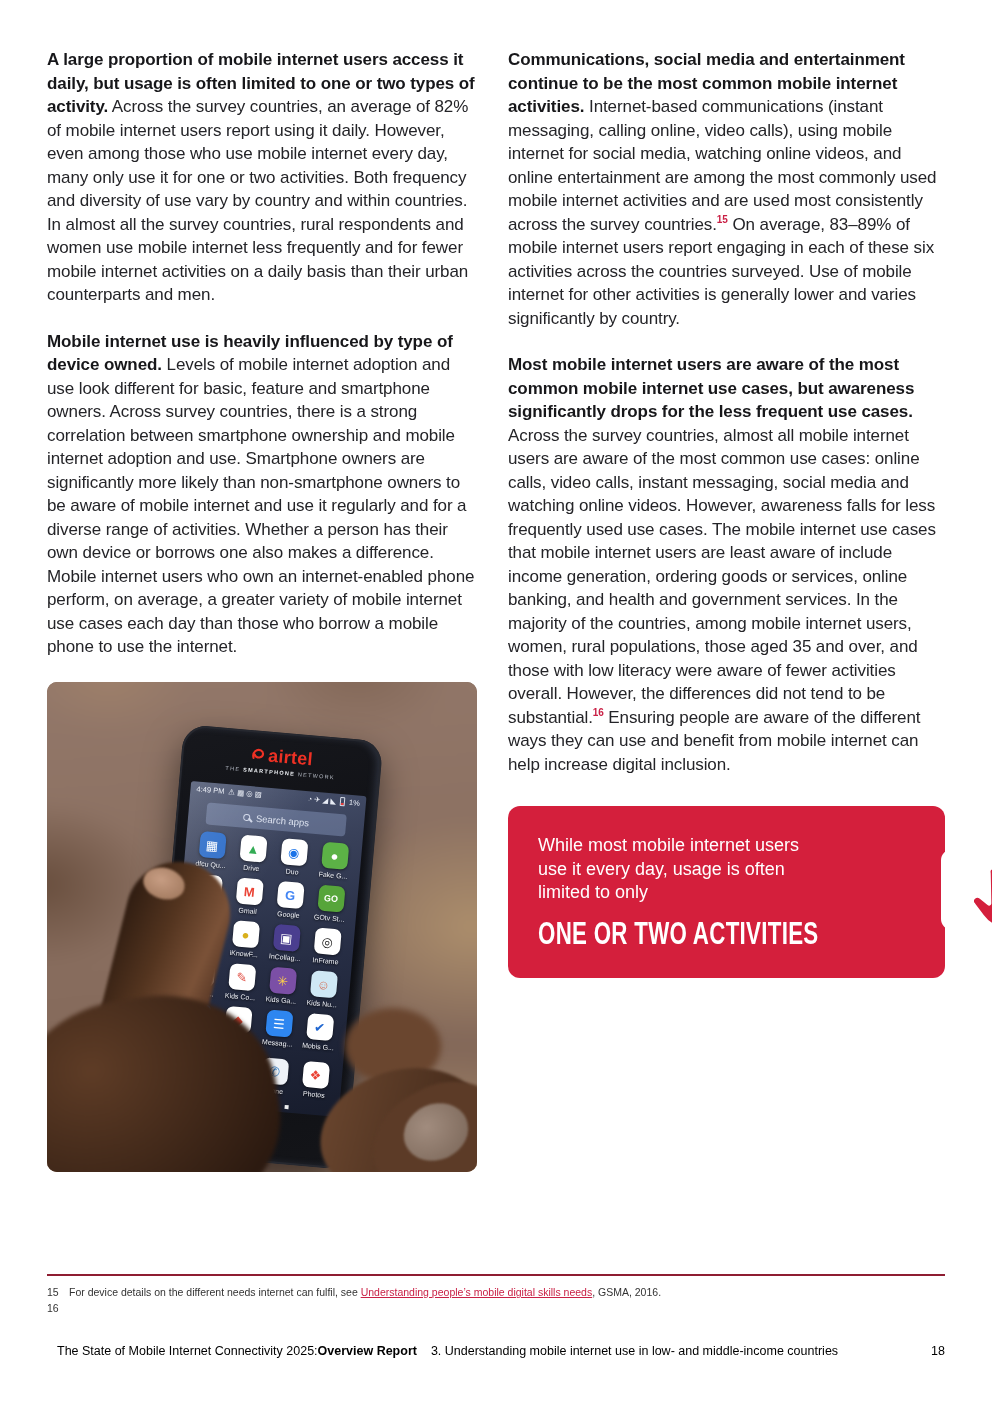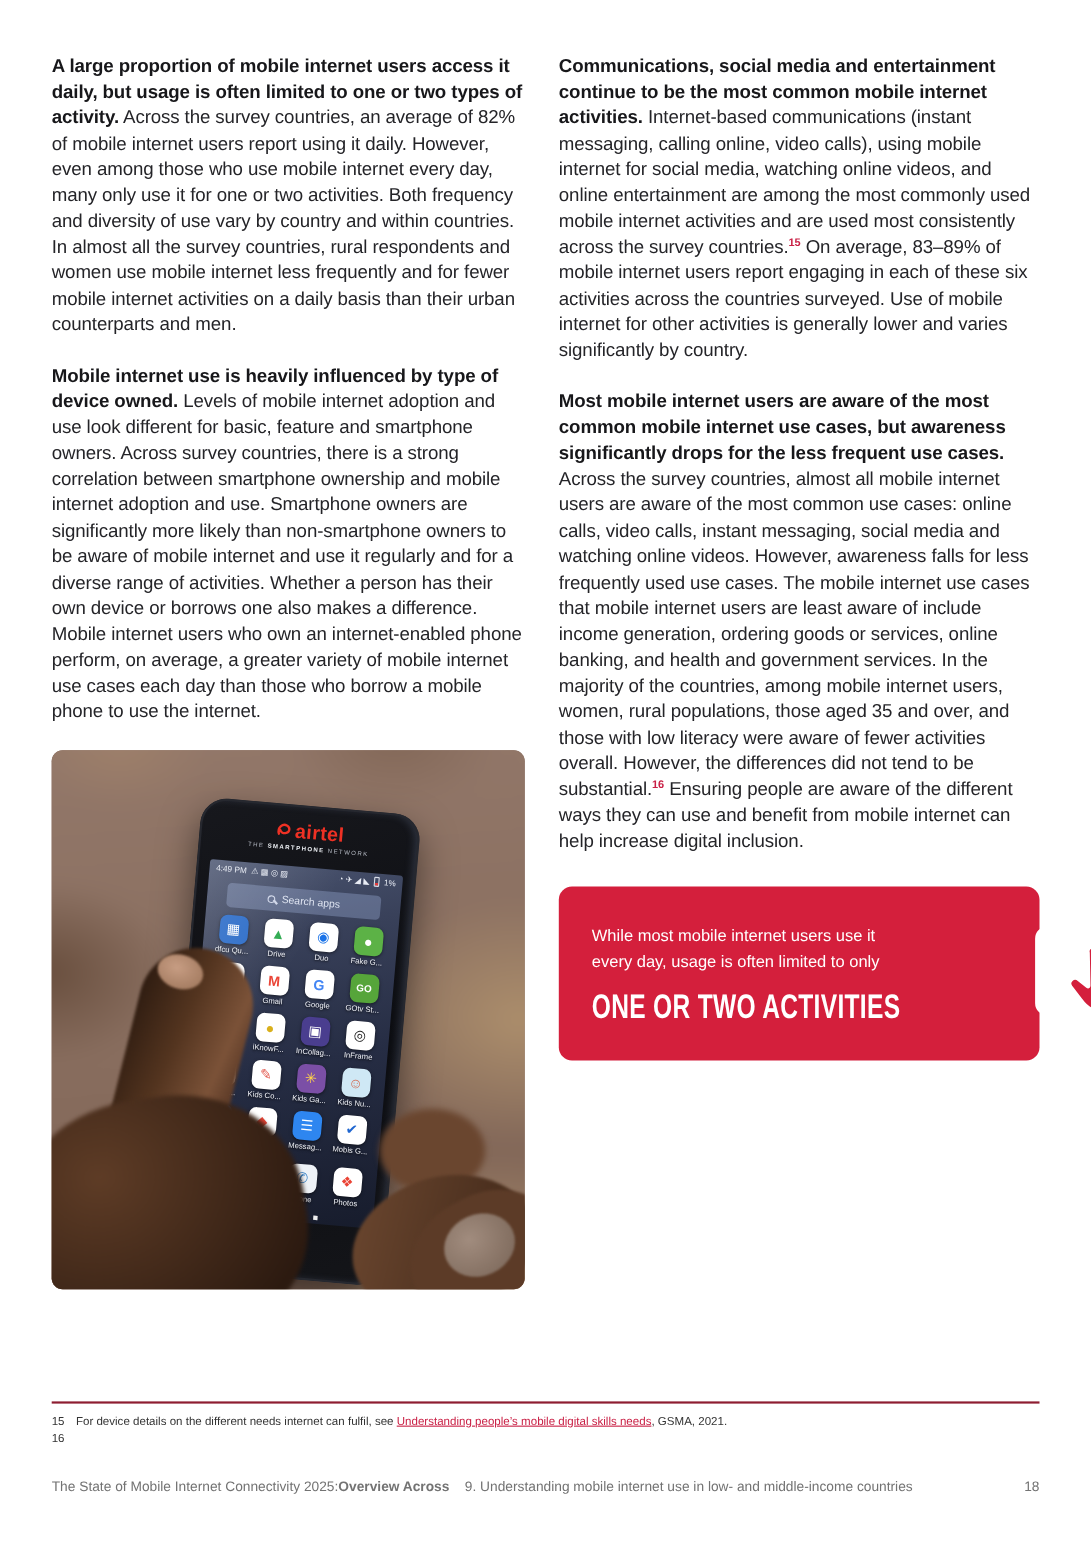--- a/index.html
+++ b/index.html
@@ -71,32 +71,32 @@
   .app-ic{width:26px;height:26px;border-radius:7px;display:flex;align-items:center;justify-content:center;
     font-size:13px;font-weight:bold;box-shadow:0 1px 3px rgba(0,0,0,.5)}
   .app-lb{margin-top:3px;font-size:7px;color:#f2f4fa;text-shadow:0 1px 2px rgba(0,0,0,.85);white-space:nowrap}
   .dock{position:absolute;left:0;right:0;bottom:10px}
   .navbar{position:absolute;left:0;right:0;bottom:1px;display:flex;justify-content:center;gap:30px;
     color:rgba(255,255,255,.92);font-size:8px;line-height:9px}
 
   
   .callout{margin-top:30px;background:var(--red);border-radius:12px;color:#fff;
     padding:28px 26px 26px 30px;display:flex;align-items:center;justify-content:space-between;min-height:158px}
-  .callout-intro{font-size:15px;line-height:23.5px;width:282px}
+  .callout-intro{font-size:18px;line-height:23.5px;width:282px}
   .callout-big{display:inline-block;font-size:31px;font-weight:bold;letter-spacing:.4px;white-space:nowrap;
     transform:scaleX(.72);transform-origin:left center;margin-top:11px}
   .callout-icon{flex:none;margin-left:6px}
 
   
   .fnblock{position:absolute;left:47px;right:47px;top:1274px}
   .fnrule{height:2px;background:var(--rule);margin-bottom:9px}
   .fn{display:flex;gap:9px;font-size:10.5px;line-height:15.5px;color:#333}
   .fn .num{min-width:13px}
   .fn a{color:var(--link);}
-  .footer{position:absolute;left:47px;right:47px;top:1344px;display:flex;align-items:baseline;font-size:12.5px;color:#737373}
+  .footer{position:absolute;left:57px;right:47px;top:1344px;display:flex;align-items:baseline;font-size:12.5px;color:#000000}
   .footer .sect{margin-left:14px}
   .footer .pgnum{margin-left:auto}
 </style>
 </head>
 <body>
 
 <div class="page">
 
   <div class="cols">
 
@@ -277,27 +277,27 @@
           </svg>
         </div>
       </div>
     </div>
   </div>
 
   <div class="fnblock">
     <div class="fnrule"></div>
     <div class="fn">
       <span class="num">15</span>
-      <span><span>For device details on the different needs internet can fulfil, see </span><a href="#">Understanding people’s mobile digital skills needs</a><span>, GSMA, 2021.</span></span>
+      <span><span>For device details on the different needs internet can fulfil, see </span><a href="#">Understanding people’s mobile digital skills needs</a><span>, GSMA, 2016.</span></span>
     </div>
     <div class="fn">
       <span class="num">16</span>
     </div>
   </div>
 
   <div class="footer">
     <span>The State of Mobile Internet Connectivity 2025: </span>
-    <strong>Overview Across</strong>
-    <span class="sect">9. Understanding mobile internet use in low- and middle-income countries</span>
+    <strong>Overview Report</strong>
+    <span class="sect">3. Understanding mobile internet use in low- and middle-income countries</span>
     <span class="pgnum">18</span>
   </div>
 
 </div>
 
 </body></html>

